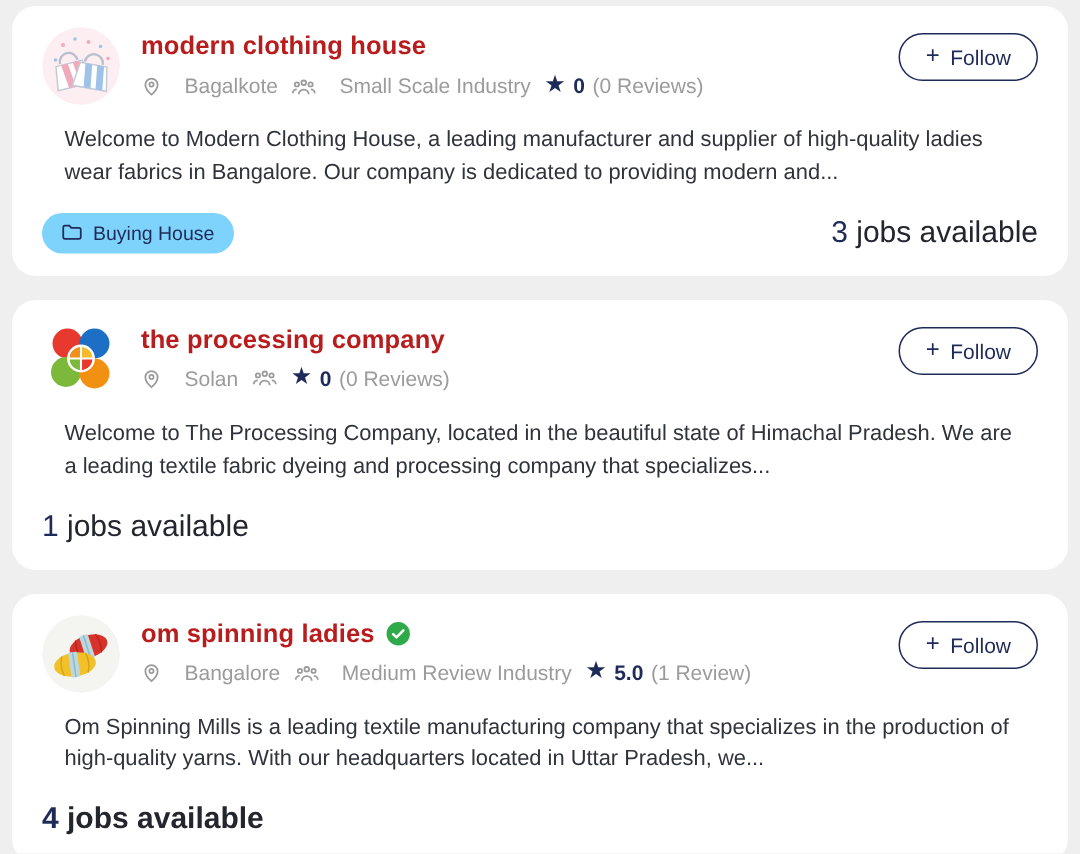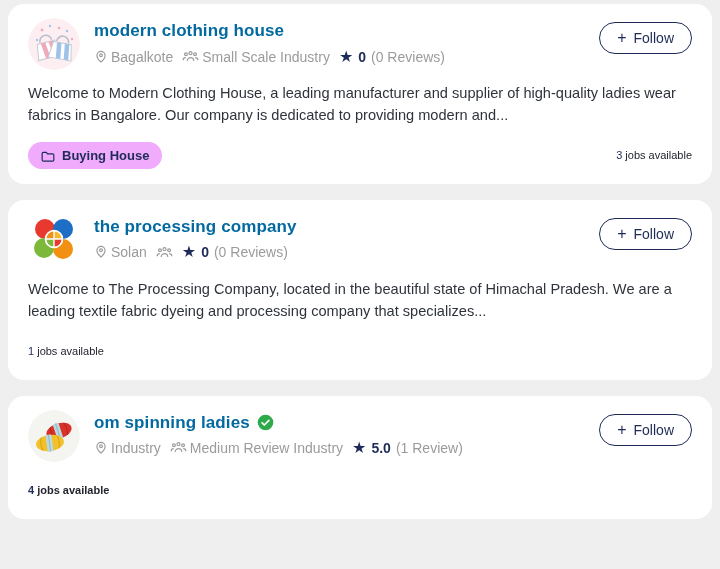--- a/index.html
+++ b/index.html
@@ -15,56 +15,56 @@
     border-radius:16px;
     padding:14px 20px 14px;
     margin-bottom:16px;
     box-sizing:border-box;
   }
   .card-header{display:flex;align-items:flex-start;gap:14px;}
   .logo{width:52px;height:52px;border-radius:50%;flex:none;overflow:hidden;}
   .head-main{flex:1;min-width:0;padding-top:3px;}
   .title-row{display:flex;align-items:center;gap:7px;}
   .company-name{
-    font-size:17px;font-weight:700;color:#0369a1;letter-spacing:.1px;line-height:1.15;
+    font-size:17px;font-weight:700;color:#b91c1c;letter-spacing:.1px;line-height:1.15;
     cursor:pointer;
   }
   .verified{width:17px;height:17px;display:inline-block;}
   .meta-row{
     display:flex;align-items:center;gap:9px;margin-top:8px;
     color:#9b9b9b;font-size:14px;white-space:nowrap;
   }
-  .meta-item{display:flex;align-items:flex-start;gap:3px;}
+  .meta-item{display:flex;align-items:flex-end;gap:15px;}
   .meta-icon{display:inline-flex;flex:none;}
   .rating{display:flex;align-items:center;gap:5px;}
   .star{color:#1e2b58;font-size:16px;line-height:1;}
   .rating-num{color:#1e2b58;font-weight:700;}
   .reviews{color:#9b9b9b;}
   .follow-btn{
     display:inline-flex;align-items:center;gap:7px;
     border:1.4px solid #1e2b58;background:#fff;color:#1e2b58;
     border-radius:999px;padding:7px 17px;margin-top:4px;
     font-size:14px;font-weight:500;font-family:inherit;cursor:pointer;flex:none;
   }
   .follow-plus{font-size:16px;line-height:1;font-weight:400;}
   .desc{
-    margin:13px 0 0;font-size:14.6px;color:#2f333b;line-height:1.5;
+    margin:13px 15px 0;font-size:14.6px;color:#2f333b;line-height:1.5;
     max-width:680px;
   }
   .card-footer{
     display:flex;justify-content:space-between;align-items:center;
     margin-top:14px;min-height:29px;
   }
   .card-footer.left-only{justify-content:flex-start;font-weight:bold;}
   .tag{
-    display:inline-flex;align-items:flex-end;gap:7px;
-    background:#f0abfc;color:#1e2b58;border-radius:15px;
-    padding:6px 13px;font-size:13px;font-weight:700;
-  }
-  .jobs{font-size:11px;color:#23262e;}
+    display:inline-flex;align-items:flex-start;gap:7px;
+    background:#7dd3fc;color:#1e2b58;border-radius:15px;
+    padding:6px 13px;font-size:13px;font-weight:400;
+  }
+  .jobs{font-size:20px;color:#23262e;}
   .jobs .count{color:#1e2b58;}
 </style>
 </head>
 <body>
 
 <div class="list">
 
   <div class="card">
     <div class="card-header">
       <div class="logo">
@@ -232,21 +232,21 @@
           </span>
         </div>
         <div class="meta-row">
           <span class="meta-item">
             <span class="meta-icon">
               <svg width="14" height="15" viewBox="0 0 24 24" fill="none" stroke="#9b9b9b" stroke-width="2">
                   <path d="M12 21.5s-7-5.8-7-11.3a7 7 0 1 1 14 0c0 5.5-7 11.3-7 11.3z"></path>
                   <circle cx="12" cy="10" r="2.4"></circle>
                 </svg>
             </span>
-            <span>Industry</span>
+            <span>Bangalore</span>
           </span>
           <span class="meta-item">
             <span class="meta-icon">
               <svg width="17" height="14" viewBox="0 0 24 20" fill="none" stroke="#9b9b9b" stroke-width="1.7">
                   <circle cx="5.5" cy="7.5" r="2"></circle>
                   <circle cx="12" cy="6" r="2.2"></circle>
                   <circle cx="18.5" cy="7.5" r="2"></circle>
                   <path d="M1.5 16c0-2.2 1.8-3.8 3.8-3.8M22.5 16c0-2.2-1.8-3.8-3.8-3.8M7.3 17c0-2.7 2.1-4.6 4.7-4.6s4.7 1.9 4.7 4.6"></path>
                 </svg>
             </span>
@@ -257,18 +257,19 @@
             <span class="rating-num">5.0</span>
             <span class="reviews">(1 Review)</span>
           </span>
         </div>
       </div>
       <button class="follow-btn">
         <span class="follow-plus">+</span>
         <span>Follow</span>
       </button>
     </div>
+    <p class="desc">Om Spinning Mills is a leading textile manufacturing company that specializes in the production of high-quality yarns. With our headquarters located in Uttar Pradesh, we...</p>
     <div class="card-footer left-only">
       <span class="jobs"><span class="count">4</span><span> jobs available</span></span>
     </div>
   </div>
 
 </div>
 
 </body></html>

